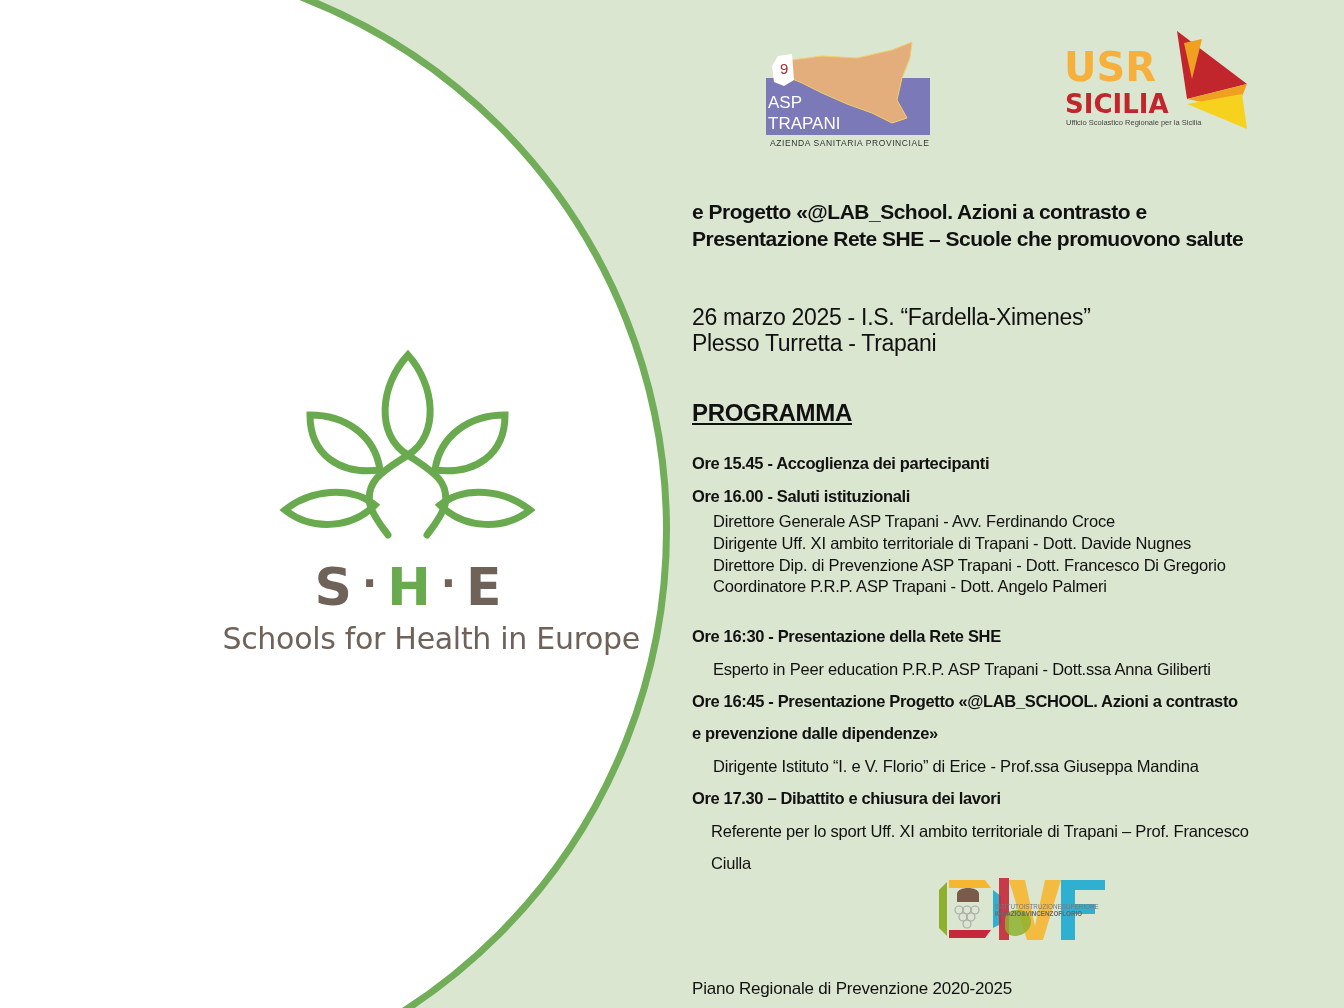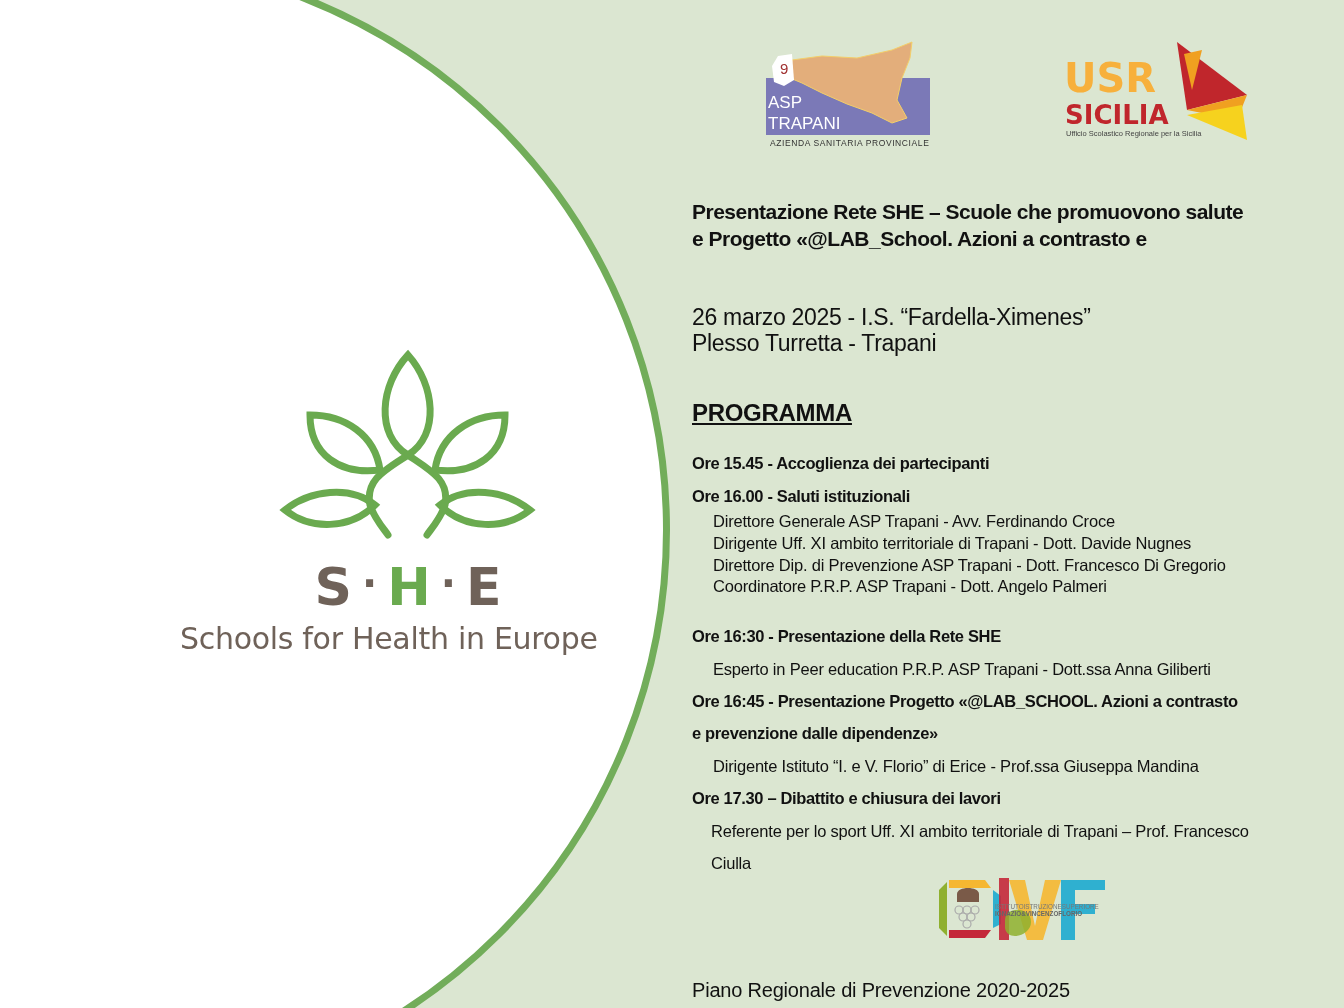--- a/index.html
+++ b/index.html
@@ -15,47 +15,47 @@
   }
   .she-logo { position:absolute; left:180px; top:345px; width:460px; height:330px; }
   .she-letters {
     position:absolute; left:0; top:212px; width:460px; text-align:center;
     font-family:"DejaVu Sans", sans-serif; font-size:52px; font-weight:bold;
     color:#6f6259; letter-spacing:4px;
   }
   .she-letters .h { color:#6aaa4f; }
   .she-letters .dot { font-size:40px; vertical-align:8px; margin:0 6px; }
   .she-tagline {
-    position:absolute; left:0; top:276px; width:460px; text-align:left;
+    position:absolute; left:0; top:276px; width:460px; text-align:right;
     font-family:"DejaVu Sans", sans-serif; font-size:30px; color:#6f6259;
     letter-spacing:-0.3px;
   }
   .logo-asp { position:absolute; left:762px; top:38px; width:170px; height:112px; }
-  .logo-usr { position:absolute; left:1062px; top:40px; width:190px; height:108px;text-align:center; }
+  .logo-usr { position:absolute; left:1062px; top:29px; width:190px; height:108px;text-align:center; }
   .logo-florio { position:absolute; left:935px; top:876px; width:175px; height:72px; }
   .title {
     position:absolute; left:692px; top:199px; width:640px;
     font-size:21px; font-weight:bold; line-height:26.5px; letter-spacing:-0.5px;
   }
   .date-line {
     position:absolute; left:692px; font-size:23px; letter-spacing:-0.3px;
   }
   .programma {
     position:absolute; left:692px; top:399px; font-size:24px; font-weight:bold;
     text-decoration:underline; letter-spacing:-0.3px;
   }
   .item-head {
     position:absolute; left:692px; font-size:16.5px; font-weight:bold; letter-spacing:-0.35px;
     white-space:nowrap;
   }
   .item-sub {
     position:absolute; left:713px; font-size:16.5px; letter-spacing:-0.2px; white-space:nowrap;text-align:right;
   }
   .footer {
-    position:absolute; left:692px; top:979px; font-size:20px; letter-spacing:-0.2px;
+    position:absolute; left:692px; top:979px; font-size:17px; letter-spacing:-0.2px;
   }
 </style>
 </head>
 <body>
 
 <div class="white-disc"></div>
 
 <div class="she-logo">
   <svg width="460" height="210" viewBox="0 0 460 210">
     <g fill="none" stroke="#6aaa4f" stroke-width="7" stroke-linecap="round">
@@ -98,22 +98,22 @@
     <path d="M125 70 L185 55 L175 80 Z" fill="#f0a020"></path>
     <path d="M125 75 L180 65 L185 100 Z" fill="#f6d21e"></path>
     <path d="M122 14 L140 10 L130 50 Z" fill="#f0a020"></path>
     <text x="2" y="52" font-size="40" font-weight="bold" fill="#f7b03c" font-family="DejaVu Sans, sans-serif">USR</text>
     <text x="3" y="84" font-size="26" font-weight="bold" fill="#c0262c" font-family="DejaVu Sans, sans-serif">SICILIA</text>
     <text x="4" y="96" font-size="7.5" fill="#444" font-family="Liberation Sans, sans-serif">Ufficio Scolastico Regionale per la Sicilia</text>
   </svg>
 </div>
 
 <div class="title">
+  <div>e Progetto «@LAB_School. Azioni a contrasto e</div>
   <div>Presentazione Rete SHE – Scuole che promuovono salute</div>
-  <div>e Progetto «@LAB_School. Azioni a contrasto e</div>
 </div>
 <div class="date-line" style="top:304px">26 marzo  2025 - I.S. “Fardella-Ximenes”</div>
 <div class="date-line" style="top:330px">Plesso Turretta  - Trapani</div>
 
 <div class="programma">PROGRAMMA</div>
 
 <div class="item-head" style="top:454px">Ore 15.45 - Accoglienza dei partecipanti</div>
 
 <div class="item-head" style="top:487px">Ore 16.00 - Saluti istituzionali</div>
 <div class="item-sub" style="top:512px">Direttore Generale ASP Trapani - Avv. Ferdinando Croce</div>

